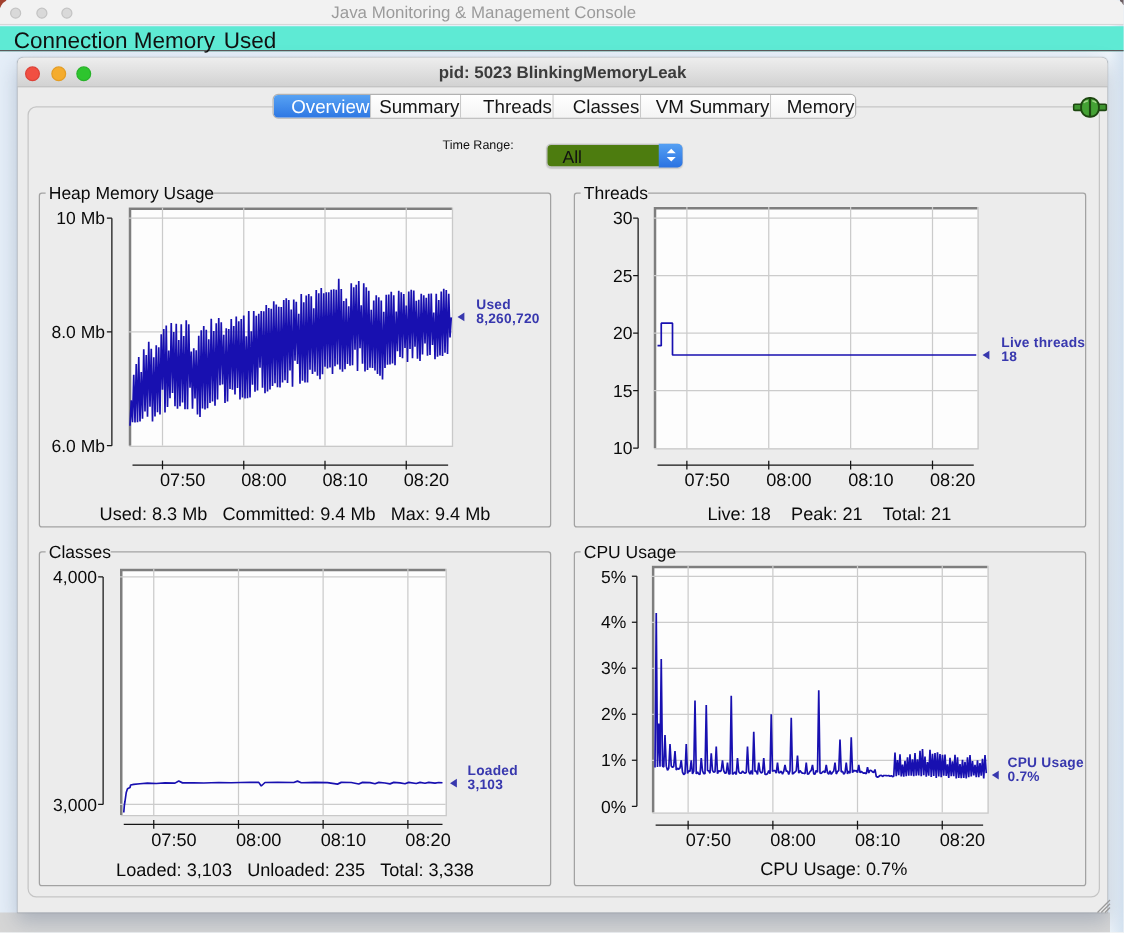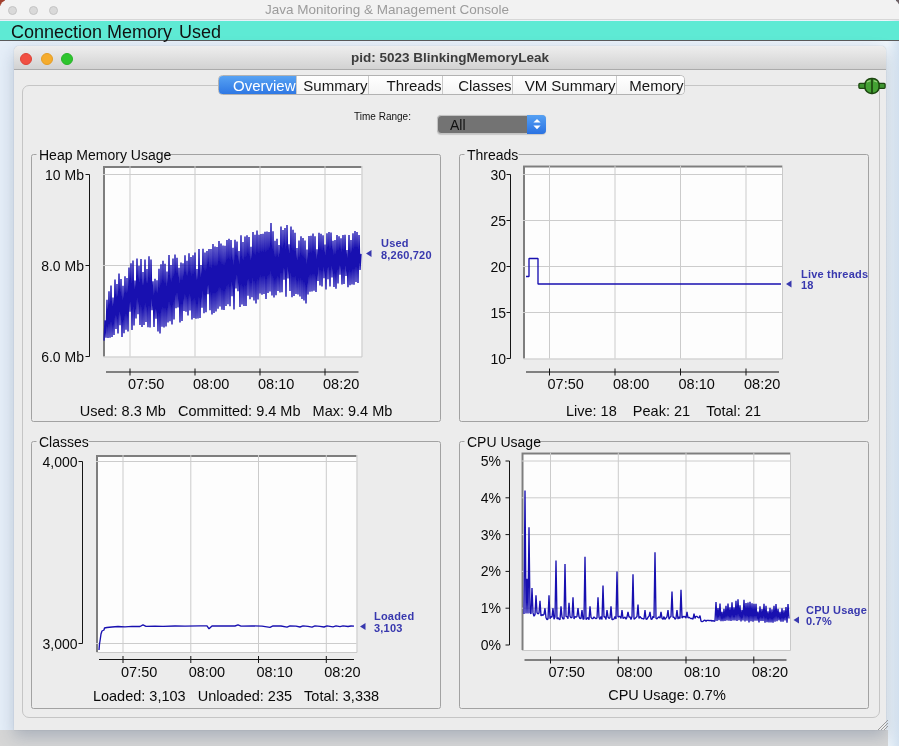--- a/index.html
+++ b/index.html
@@ -14,21 +14,21 @@
 #win{position:absolute;left:14px;top:46px;width:872px;height:684px;background:#ececec;border-radius:5px 5px 0 0;box-shadow:0 7px 16px rgba(80,100,130,.32),0 0 1px rgba(0,0,0,.3)}
 #titlebar{position:absolute;left:0;top:0;width:872px;height:24px;border-radius:5px 5px 0 0;background:linear-gradient(#eeeeee,#d2d2d2);border-bottom:1px solid #ababab}
 #titlebar .b{position:absolute;top:7px;width:12px;height:12px;border-radius:50%}
 #wtitle{position:absolute;left:0;top:0;width:872px;text-align:center;line-height:24px;font-size:13.5px;font-weight:600;color:#3c3c3c}
 #tabpanel{position:absolute;left:7.5px;top:39px;width:858px;height:633px;border:1px solid #c5c5c5;border-radius:7px}
 #tabs{position:absolute;left:203.5px;top:28.5px;height:20px;display:flex;border:0.5px solid #b2b2b2;border-radius:4.5px;overflow:hidden;background:#fff}
 #tabs div{height:20px;line-height:19px;text-align:right;font-size:15px;color:#151515;background:linear-gradient(#ffffff,#f3f3f3);border-right:1px solid #c9c9c9}
 #tabs div:last-child{border-right:none}
 #tabs div.sel{background:linear-gradient(#57a2f3,#2a73e2);color:#fff}
 #trlabel{position:absolute;left:325px;top:61px;width:87px;text-align:center;font-size:10px;line-height:19.5px;color:#111;white-space:nowrap}
-#dd{position:absolute;left:423px;top:68.5px;width:109px;height:19.5px;background:#737373;border:1px solid #c3c3c3;border-radius:4px;box-shadow:0 0.5px 1px rgba(0,0,0,.15)}
+#dd{position:absolute;left:423px;top:68.5px;width:109px;height:19.5px;background:#4d7c0f;border:1px solid #c3c3c3;border-radius:4px;box-shadow:0 0.5px 1px rgba(0,0,0,.15)}
 #dd .t{position:absolute;left:12px;top:1px;font-size:14px;color:#111}
 #dd .cap{position:absolute;right:-1px;top:-1px;width:19px;height:19.5px;background:linear-gradient(#55a0f3,#2a72e2);border-radius:0 4px 4px 0}
 #grip{position:absolute;left:863px;top:673px;width:12px;height:12px}
 </style></head><body>
 <div id="desk"></div>
 <div id="deskbot"></div>
 <div id="redc"></div>
 <div id="darkc"></div>
 <div id="topbar"></div>
 <div class="tl" style="left:8px"></div>

